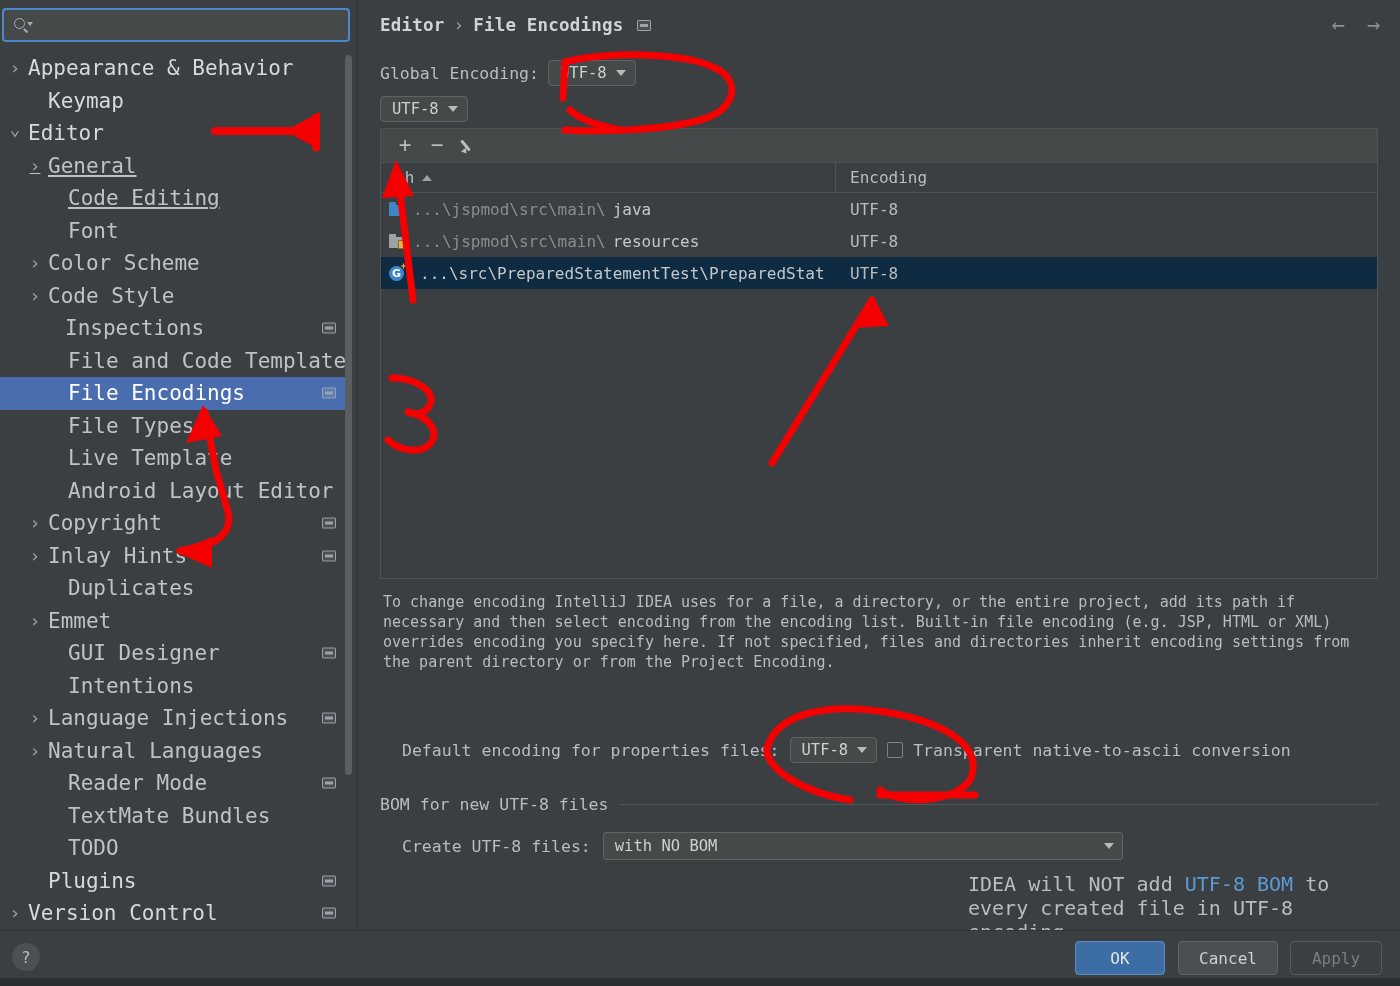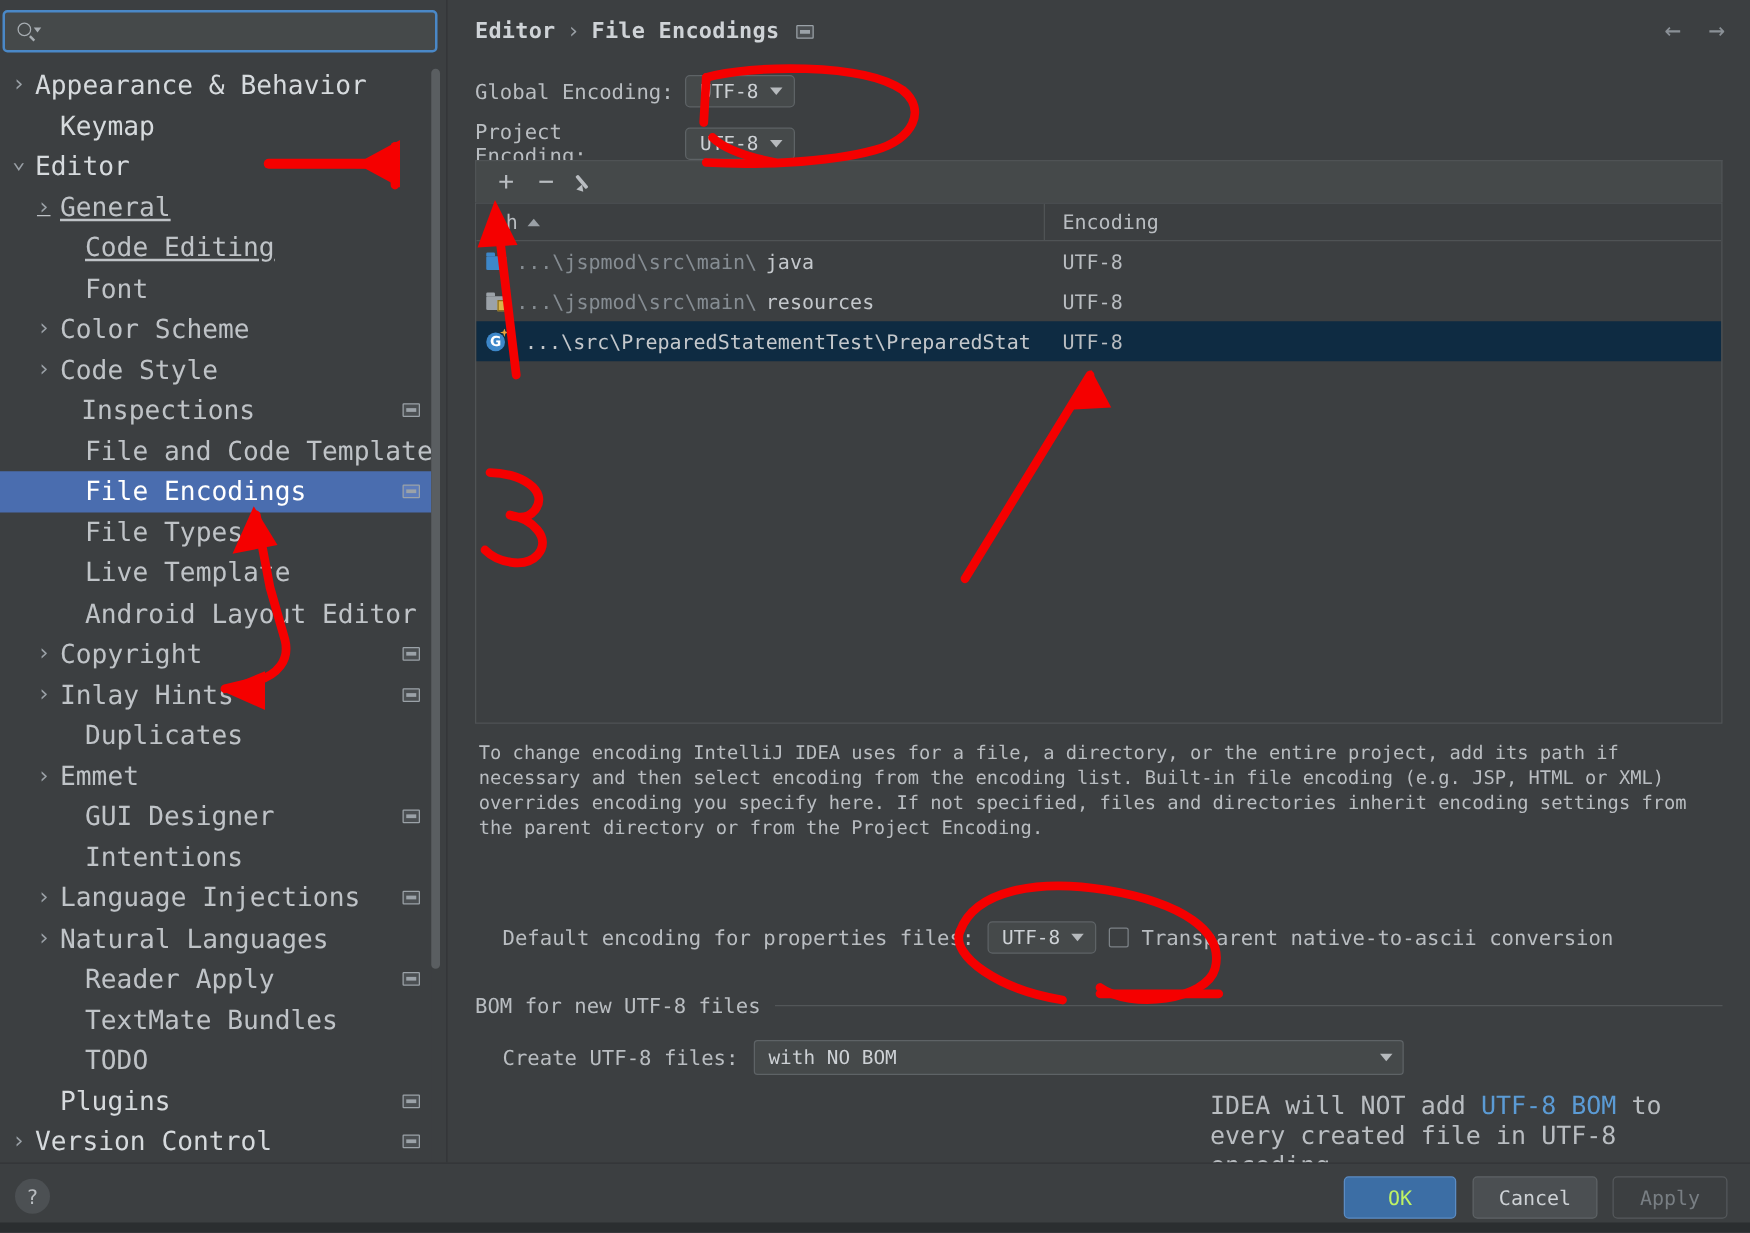--- a/index.html
+++ b/index.html
@@ -238,21 +238,21 @@
     position: absolute; left: 12px; top: 12px; width: 28px; height: 28px; border-radius: 50%;
     background: #4c5053; color: #b9bdc1; font-size: 16px;
     display: flex; align-items: center; justify-content: center;
     font-family: "DejaVu Sans", sans-serif;
   }
   .btn {
     position: absolute; top: 10px; height: 34px; border-radius: 4px;
     display: flex; align-items: center; justify-content: center;
     font-size: 16px; font-family: inherit;
   }
-  .btn-ok { left: 1075px; width: 90px; background: #3c6ea5; border: 1px solid #5b8cc4; color: #bef264; }
+  .btn-ok { left: 1075px; width: 90px; background: #3c6ea5; border: 1px solid #5b8cc4; color: #e5e5e5; }
   .btn-cancel { left: 1178px; width: 100px; background: #4b4f52; border: 1px solid #5e6366; color: #cdd1d5; }
   .btn-apply { left: 1290px; width: 92px; background: #3c3f41; border: 1px solid #55595c; color: #787e83; }
 
   .bottom-strip {
     position: absolute; left: 0; top: 978px; width: 1400px; height: 8px;
     background: #2b2e30;
   }
 
   
   .annot { position: absolute; left: 0; top: 0; width: 1400px; height: 986px; pointer-events: none; }
@@ -363,21 +363,21 @@
           <span class="tw chev-r"></span>
           <span class="tree-label" style="margin-left: 6px;">Language Injections</span>
           <span class="cfg-icon"></span>
         </div>
         <div class="tree-row" style="padding-left: 28px;">
           <span class="tw chev-r"></span>
           <span class="tree-label" style="margin-left: 6px;">Natural Languages</span>
         </div>
         <div class="tree-row" style="padding-left: 48px;">
           <span class="tw "></span>
-          <span class="tree-label" style="margin-left: 6px;">Reader Apply</span>
+          <span class="tree-label" style="margin-left: 6px;">Reader Mode</span>
           <span class="cfg-icon"></span>
         </div>
         <div class="tree-row" style="padding-left: 48px;">
           <span class="tw "></span>
           <span class="tree-label" style="margin-left: 6px;">TextMate Bundles</span>
         </div>
         <div class="tree-row" style="padding-left: 48px;">
           <span class="tw "></span>
           <span class="tree-label" style="margin-left: 6px;">TODO</span>
         </div>
@@ -414,21 +414,20 @@
 
     <div class="row-global">
       <span class="lbl">Global Encoding:</span>
       <span class="combo">
         <span>UTF-8</span>
         <span class="arrow"></span>
       </span>
     </div>
 
     <div class="row-project">
-      <span class="lbl">Project Encoding:</span>
       <span class="combo">
         <span>UTF-8</span>
         <span class="arrow"></span>
       </span>
     </div>
 
     <div class="tbl-toolbar">
       <span class="tb-btn">+</span>
       <span class="tb-btn">−</span>
       <span class="tb-btn">

